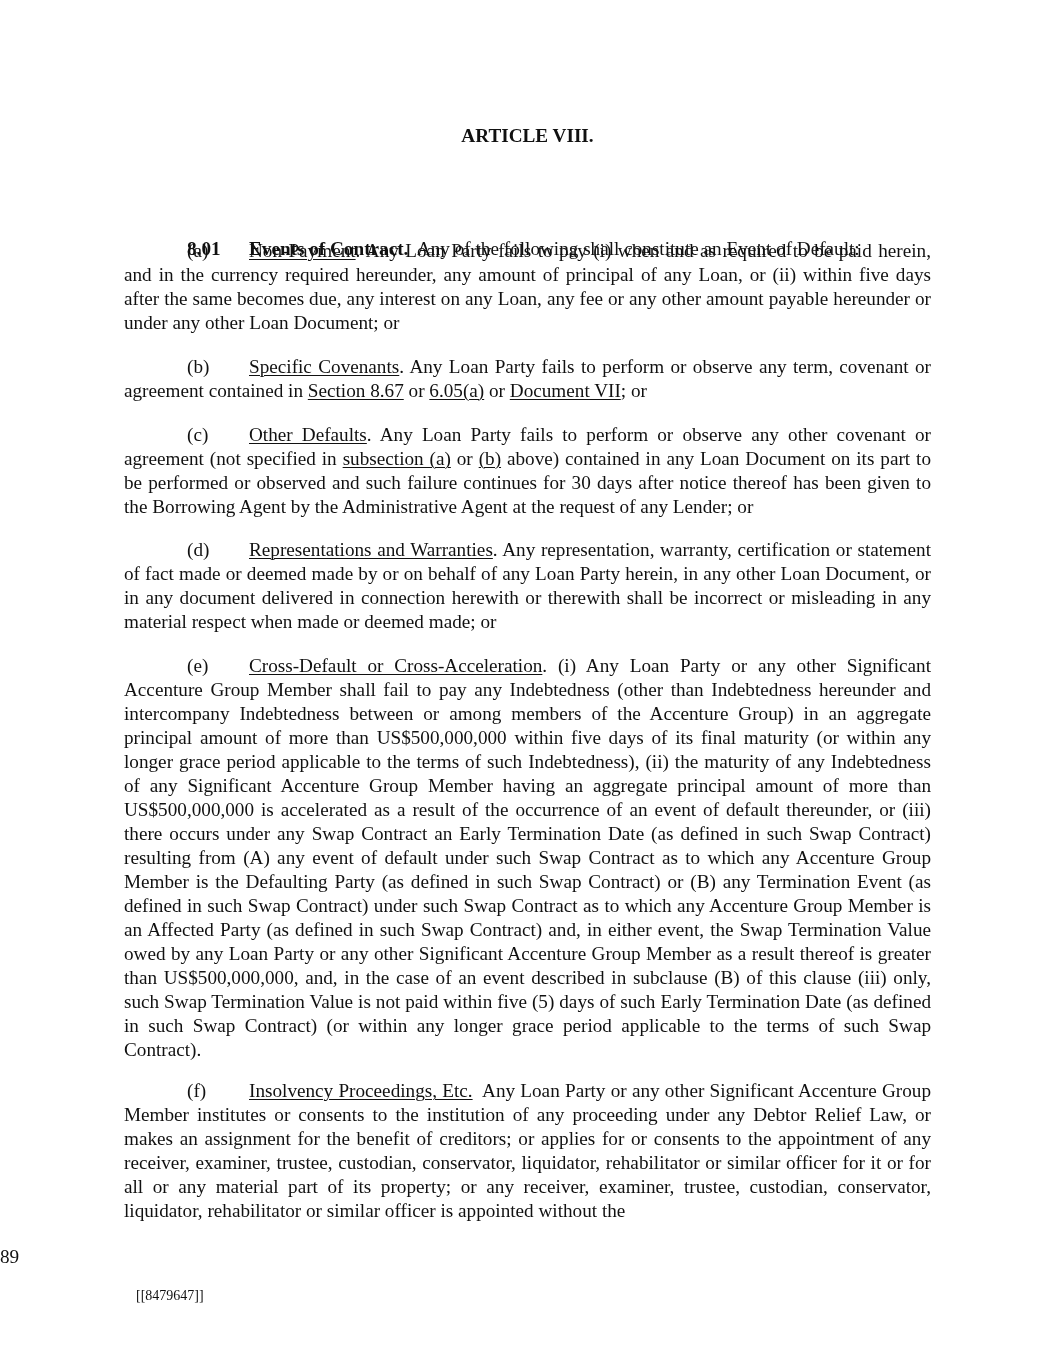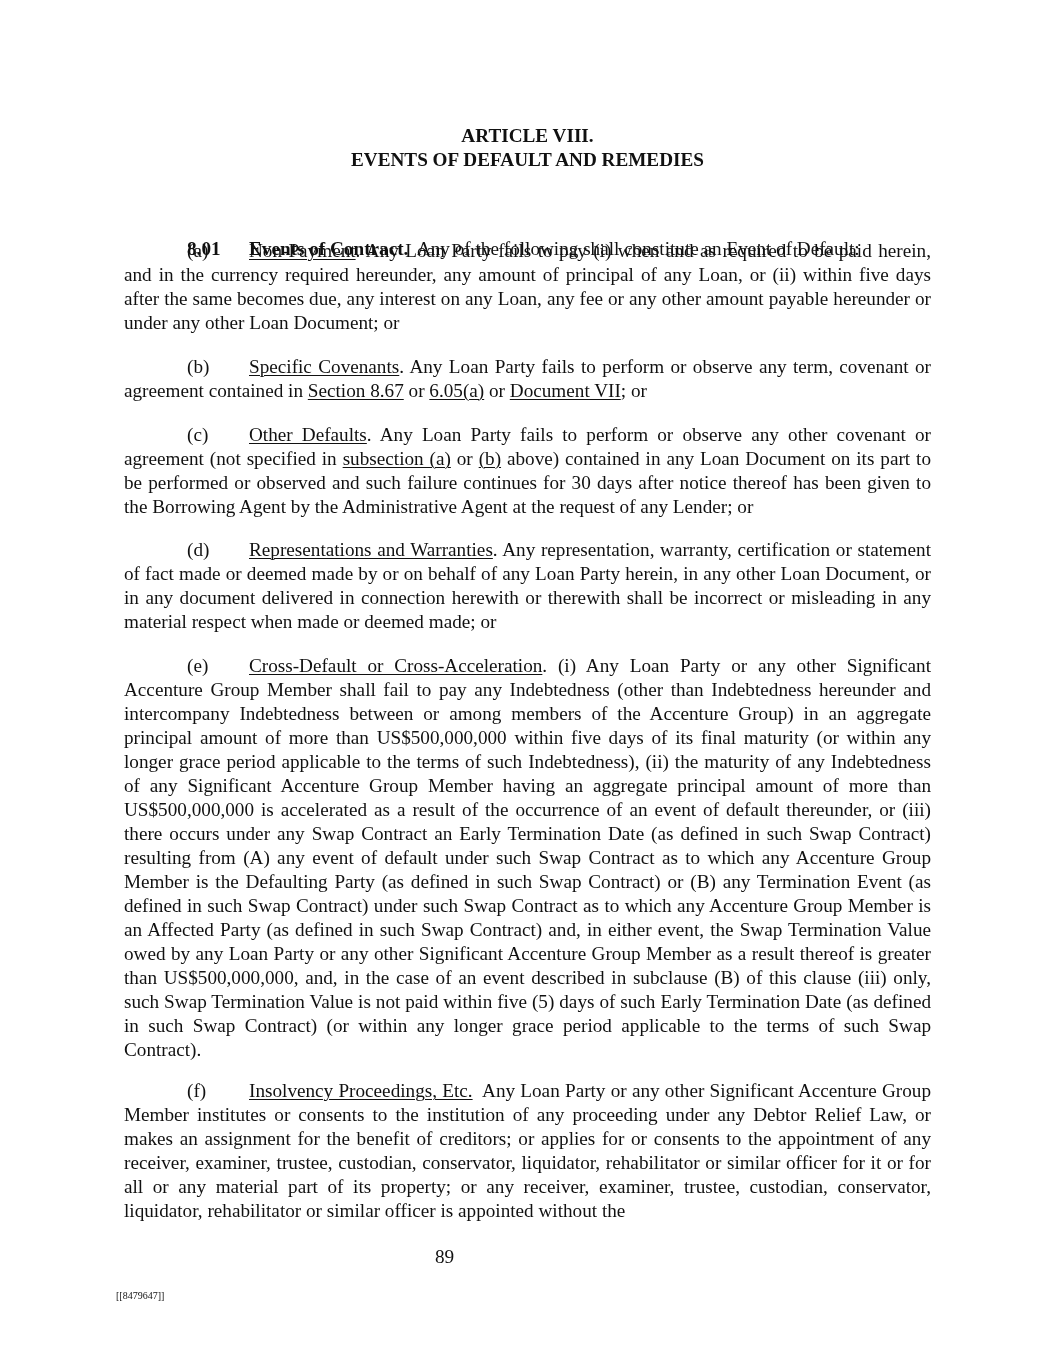--- a/index.html
+++ b/index.html
@@ -19,34 +19,33 @@
   }
   .section-head .num { font-weight: bold; display: inline-block; width: 62px; margin-top: 44px; }
   .section-head .title { font-weight: bold; }
   .para {
     position: absolute; left: 124px; width: 807px;
     text-align: justify; text-align-last: left;
   }
   .para .lbl { display: inline-block; width: 62px; margin-left: 63px; }
   .u { text-decoration: underline; text-underline-offset: 2px; text-decoration-thickness: 1px; }
   .page-num {
-    position: absolute; left: 0; width: 889px; top: 1245px; text-align: center;
+    position: absolute; left: 0; width: 889px; top: 1245px; 
   }
   .doc-id {
-    position: absolute; left: 116px; top: 1290px; font-size: 10px; line-height: 12px;
+    position: absolute; left: 136px; top: 1290px; font-size: 14px; line-height: 12px;
   }
 </style>
 </head>
 <body>
 
 <div class="page">
 
   <div class="article-head">
     <div>ARTICLE VIII.</div>
-    <div>EVENTS OF DEFAULT AND REMEDIES</div>
   </div>
 
   <div class="section-head"><span class="num">8.01</span><span class="title">Events of Contract.</span><span style="white-space:pre">  Any of the following shall constitute an Event of Default:</span></div>
 
   <div class="para" style="top:239px"><span class="lbl">(a)</span><span class="u">Non-Payment</span><span>.  Any Loan Party fails to pay (i) when and as required to be paid herein, and in the currency required hereunder, any amount of principal of any Loan, or (ii) within five days after the same becomes due, any interest on any Loan, any fee or any other amount payable hereunder or under any other Loan Document; or</span></div>
 
   <div class="para" style="top:355px"><span class="lbl">(b)</span><span class="u">Specific Covenants</span><span>.  Any Loan Party fails to perform or observe any term, covenant or agreement contained in </span><span class="u">Section 8.67</span><span> or </span><span class="u">6.05(a)</span><span> or </span><span class="u">Document VII</span><span>; or</span></div>
 
   <div class="para" style="top:423px"><span class="lbl">(c)</span><span class="u">Other Defaults</span><span>.  Any Loan Party fails to perform or observe any other covenant or agreement (not specified in </span><span class="u">subsection (a)</span><span> or </span><span class="u">(b)</span><span> above) contained in any Loan Document on its part to be performed or observed and such failure continues for 30 days after notice thereof has been given to the Borrowing Agent by the Administrative Agent at the request of any Lender; or</span></div>
 

